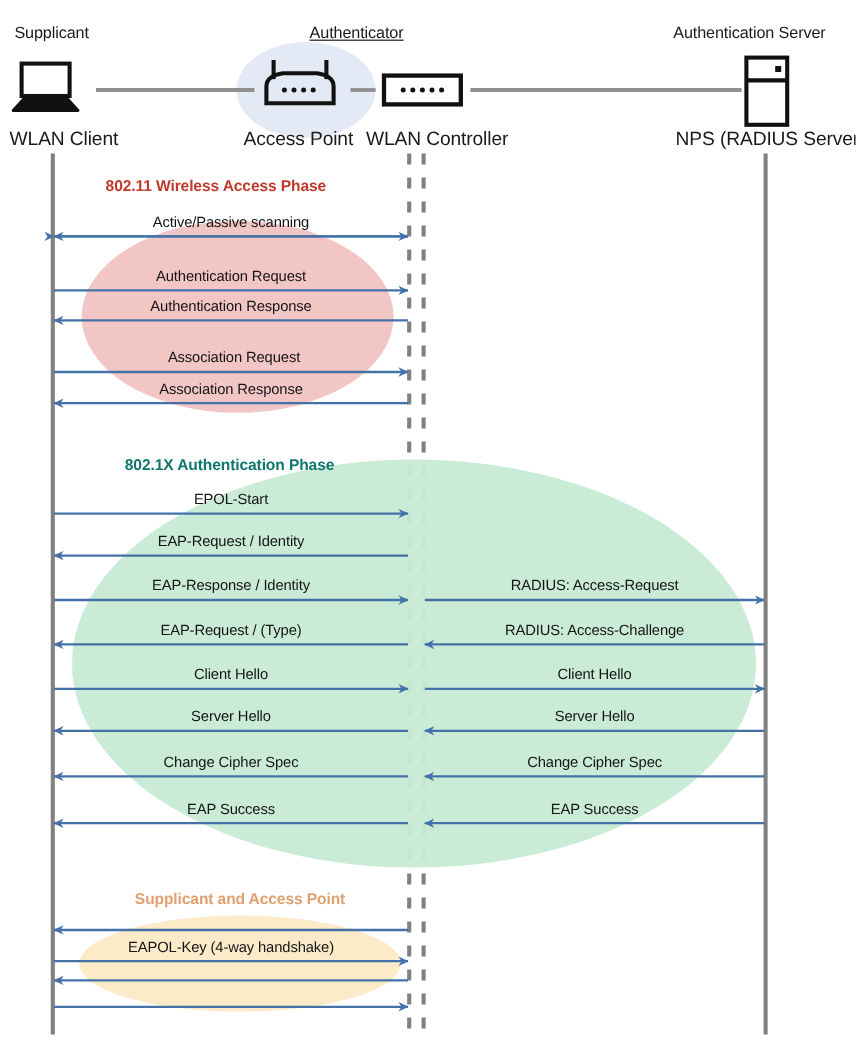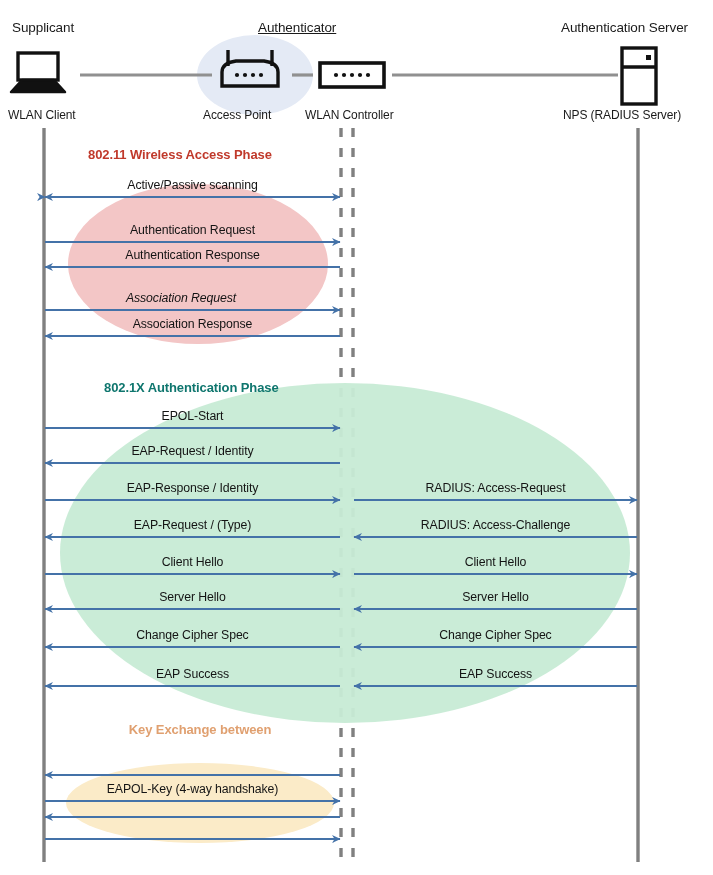--- a/index.html
+++ b/index.html
@@ -13,21 +13,21 @@
   #canvas{position:absolute;left:0;top:0;width:713px;height:875px;}
 
   .ttl{
     position:absolute;
     font-size:13.5px;
     color:#1a1a1a;
     white-space:nowrap;
     letter-spacing:-0.1px;
   }
   .hdr-top{font-size:13.5px;}
-  .hdr-bot{font-size:12px;}
+  .hdr-bot{font-size:16px;}
 
   .phase-label{
     position:absolute;
     font-size:13px;
     font-weight:bold;
     white-space:nowrap;
     text-align:center;
     letter-spacing:-0.1px;
   }
   .msg{
@@ -137,27 +137,27 @@
   <div class="ttl hdr-top" style="left:258px; top:20px;text-decoration:underline;">Authenticator</div>
   <div class="ttl hdr-top" style="left:561px; top:20px;">Authentication Server</div>
 
   <div class="ttl hdr-bot" style="left:8px;   top:108px;">WLAN Client</div>
   <div class="ttl hdr-bot" style="left:203px; top:108px;">Access Point</div>
   <div class="ttl hdr-bot" style="left:305px; top:108px;">WLAN Controller</div>
   <div class="ttl hdr-bot" style="left:563px; top:108px;">NPS (RADIUS Server)</div>
 
   <div class="phase-label" style="left:88px; top:147px; color:#C0392B;">802.11 Wireless Access Phase</div>
   <div class="phase-label" style="left:104px; top:380px; color:#0f766e;">802.1X Authentication Phase</div>
-  <div class="phase-label" style="left:95px; top:722px; width:210px; color:#E0A070;">Key Exchange between</div>
+  <div class="phase-label" style="left:95px; top:741px; width:210px; color:#E0A070;">Supplicant and Access Point</div>
 
   <div id="labels-left">
       <div class="msg" style="left: 192.5px; top: 178px;">Active/Passive scanning</div>
       <div class="msg" style="left: 192.5px; top: 223px;">Authentication Request</div>
       <div class="msg" style="left: 192.5px; top: 248px;">Authentication Response</div>
-      <div class="msg" style="left: 181px; top: 291px; font-style: italic;">Association Request</div>
+      <div class="msg" style="left: 195px; top: 291px;">Association Request</div>
       <div class="msg" style="left: 192.5px; top: 317px;">Association Response</div>
       <div class="msg" style="left: 192.5px; top: 409px;">EPOL-Start</div>
       <div class="msg" style="left: 192.5px; top: 444px;">EAP-Request / Identity</div>
       <div class="msg" style="left: 192.5px; top: 481px;">EAP-Response / Identity</div>
       <div class="msg" style="left: 192.5px; top: 518px;">EAP-Request / (Type)</div>
       <div class="msg" style="left: 192.5px; top: 555px;">Client Hello</div>
       <div class="msg" style="left: 192.5px; top: 590px;">Server Hello</div>
       <div class="msg" style="left: 192.5px; top: 628px;">Change Cipher Spec</div>
       <div class="msg" style="left: 192.5px; top: 667px;">EAP Success</div>
       <div class="msg" style="left: 192.5px; top: 782px;">EAPOL-Key (4-way handshake)</div>

